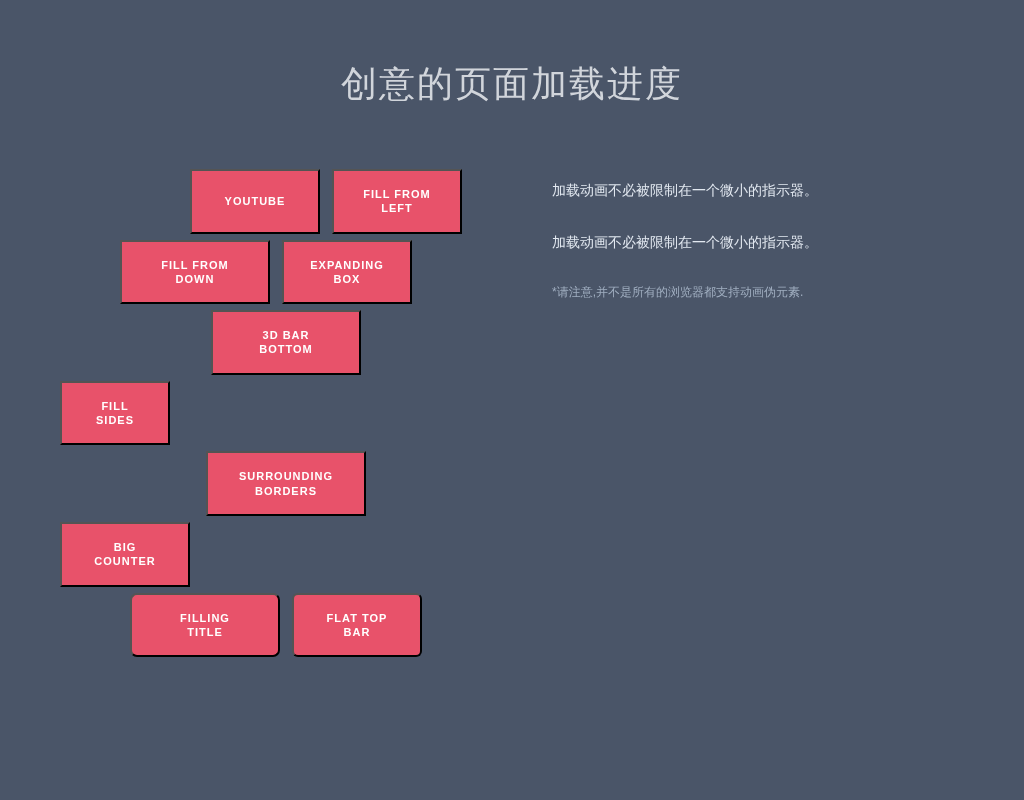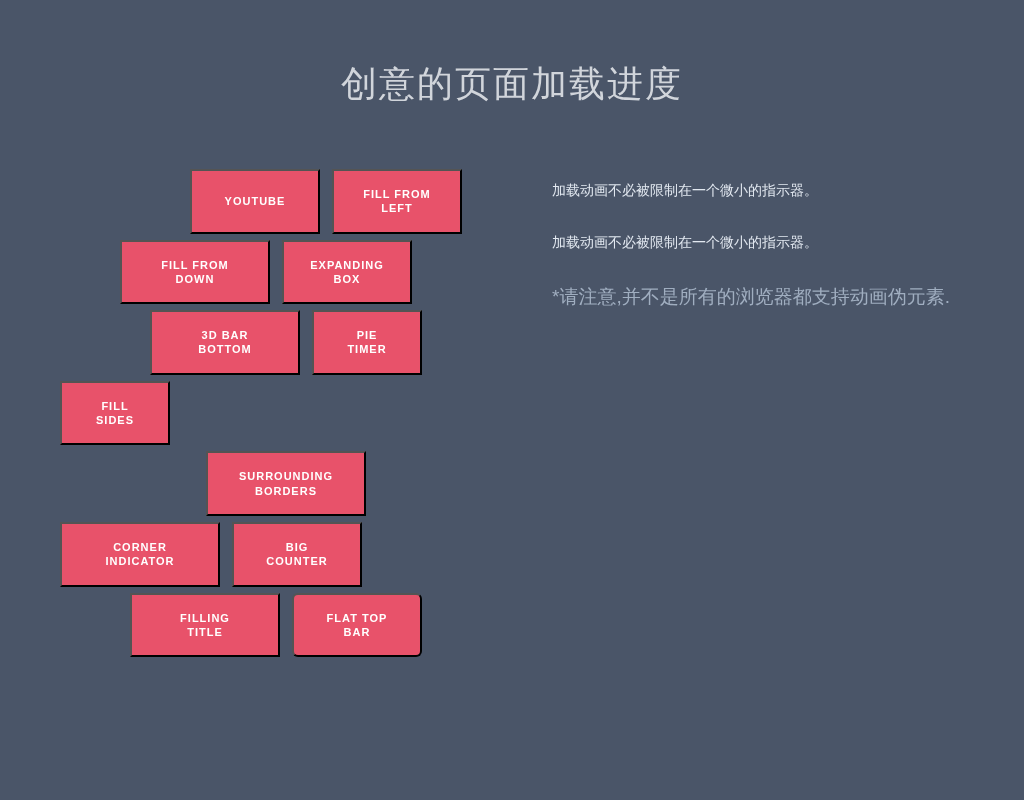--- a/index.html
+++ b/index.html
@@ -59,21 +59,21 @@
 
     .right-panel .description {
       color: #e2e8f0;
       font-size: 14px;
       line-height: 1.6;
       margin-bottom: 30px;
     }
 
     .right-panel .note {
       color: #a0aec0;
-      font-size: 19px;
+      font-size: 12px;
     }
 
     
     .buttons-grid {
       display: flex;
       flex-direction: column;
       gap: 6px;
       width: 100%;
     }
 
@@ -117,38 +117,36 @@
           <button class="btn" style="min-width:130px;">FILL FROM<br>LEFT</button>
         </div>
 
         <div class="row" style="justify-content: center;">
           <button class="btn" style="min-width:150px;">FILL FROM<br>DOWN</button>
           <button class="btn" style="min-width:130px;">EXPANDING<br>BOX</button>
         </div>
 
         <div class="row" style="justify-content: center; padding-left: 40px;">
           <button class="btn" style="min-width:150px;">3D BAR<br>BOTTOM</button>
-          <button class="btn" style="min-width:110px;">PIE<br>TIMER</button>
         </div>
 
         <div class="row" style="justify-content: flex-start;">
           <button class="btn" style="min-width:110px;">FILL<br>SIDES</button>
         </div>
 
         <div class="row" style="justify-content: center; padding-left: 40px;">
           <button class="btn" style="min-width:160px;">SURROUNDING<br>BORDERS</button>
         </div>
 
         <div class="row" style="justify-content: flex-start;">
-          <button class="btn" style="min-width:160px;">CORNER<br>INDICATOR</button>
           <button class="btn" style="min-width:130px;">BIG<br>COUNTER</button>
         </div>
 
         <div class="row" style="justify-content: center; padding-left: 20px;">
-          <button class="btn" style="min-width:150px;">FILLING<br>TITLE</button>
+          <button class="btn" style="min-width:150px;border-radius:7px;">FILLING<br>TITLE</button>
           <button class="btn" style="min-width:130px;border-radius:6px;">FLAT TOP<br>BAR</button>
         </div>
 
       </div>
     </div>
 
     <div class="right-panel">
       <p class="description">加载动画不必被限制在一个微小的指示器。</p>
       <p class="description">加载动画不必被限制在一个微小的指示器。</p>
       <p class="note">*请注意,并不是所有的浏览器都支持动画伪元素.</p>

